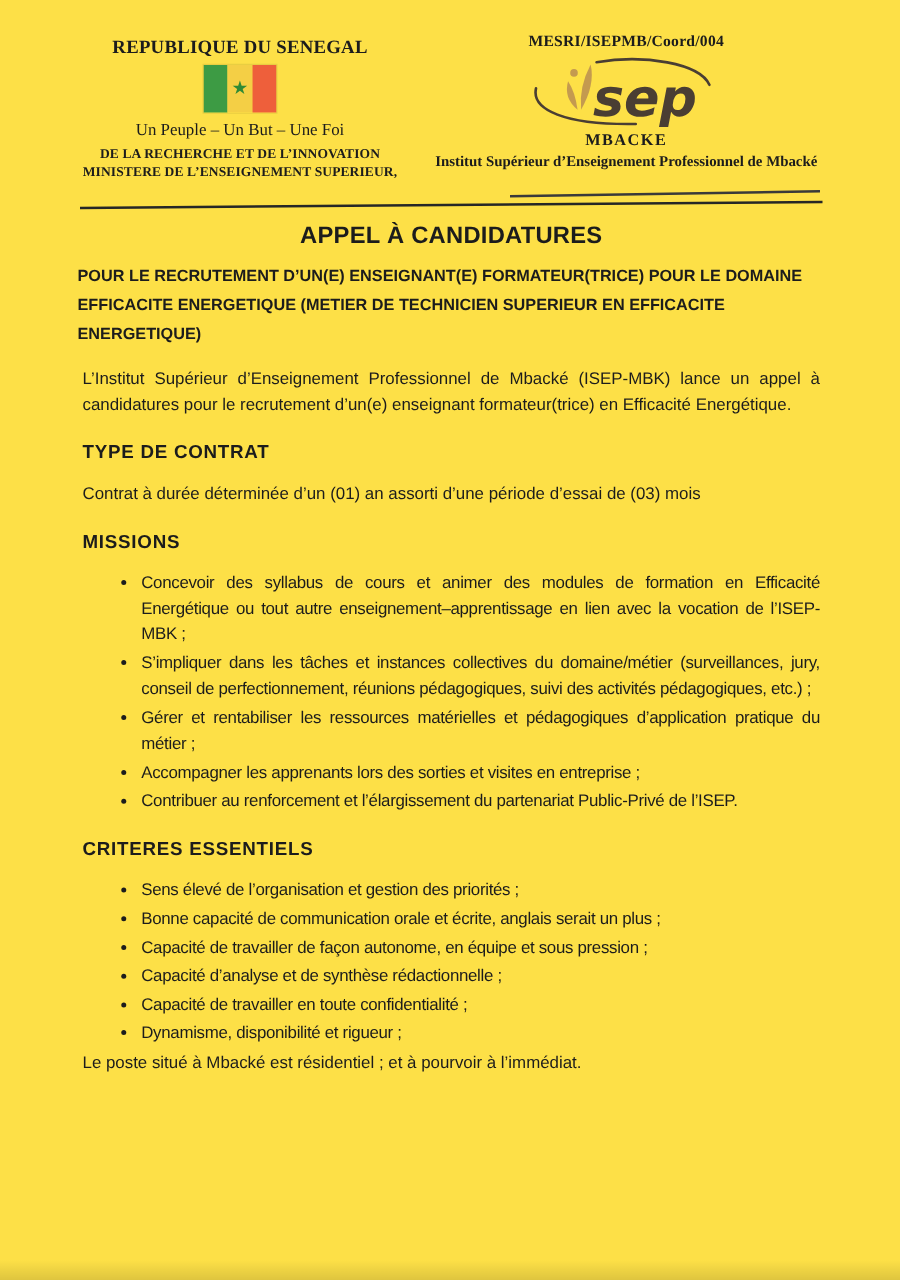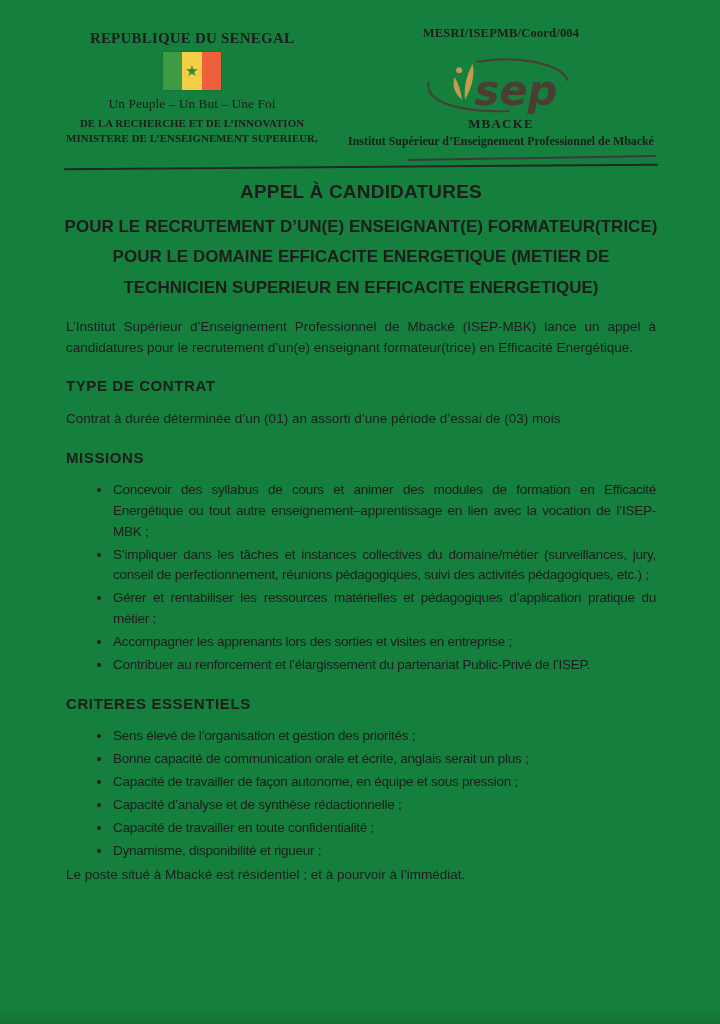--- a/index.html
+++ b/index.html
@@ -7,21 +7,21 @@
     padding: 0;
     width: 720px;
     height: 1024px;
     background: #fdfdfd;
     overflow: hidden;
   }
   .page {
     position: relative;
     width: 720px;
     height: 1024px;
-    background: #15803d;
+    background: #fde047;
     color: #1c1c1c;
     font-family: "Liberation Sans", sans-serif;
     box-sizing: border-box;
     padding: 26px 64px 0 66px;
   }
   
   .header {
     display: flex;
     justify-content: space-between;
     align-items: flex-start;
@@ -70,21 +70,21 @@
     line-height: 1.4;
     letter-spacing: 0.1px;
   }
   .header-right {
     width: 310px;
     text-align: center;
   }
   .doc-ref {
     font-size: 12.5px;
     font-weight: bold;
-    margin-bottom: 16px;
+    margin-bottom: 4px;
     letter-spacing: 0.2px;
   }
   .logo { display: block; margin: 0 auto; }
   .logo-city {
     font-size: 13px;
     font-weight: bold;
     letter-spacing: 1.2px;
     margin-top: 1px;
   }
   .institute {
@@ -115,22 +115,21 @@
   }
   
   .title-main {
     text-align: center;
     font-size: 19px;
     font-weight: bold;
     letter-spacing: 0.2px;
     margin: 13px 0 9px;
   }
   .title-sub {
-    text-align: center;
-    font-size: 17px;
+    font-size: 13px;
     font-weight: bold;
     line-height: 1.78;
     margin: 0 -4px 13px;
   }
   
   .para {
     font-size: 13.5px;
     line-height: 1.58;
     text-align: justify;
     margin: 0;

